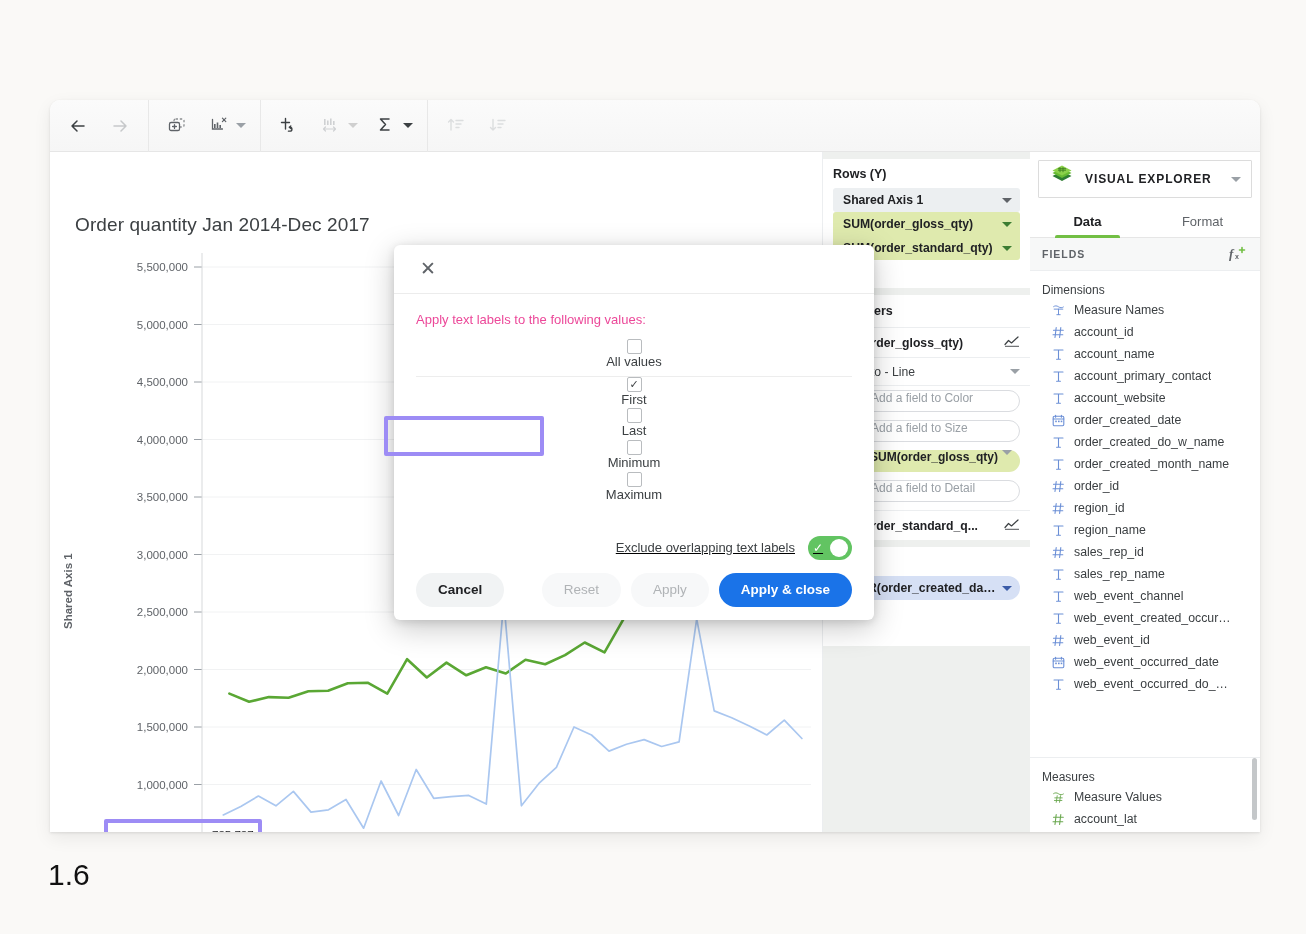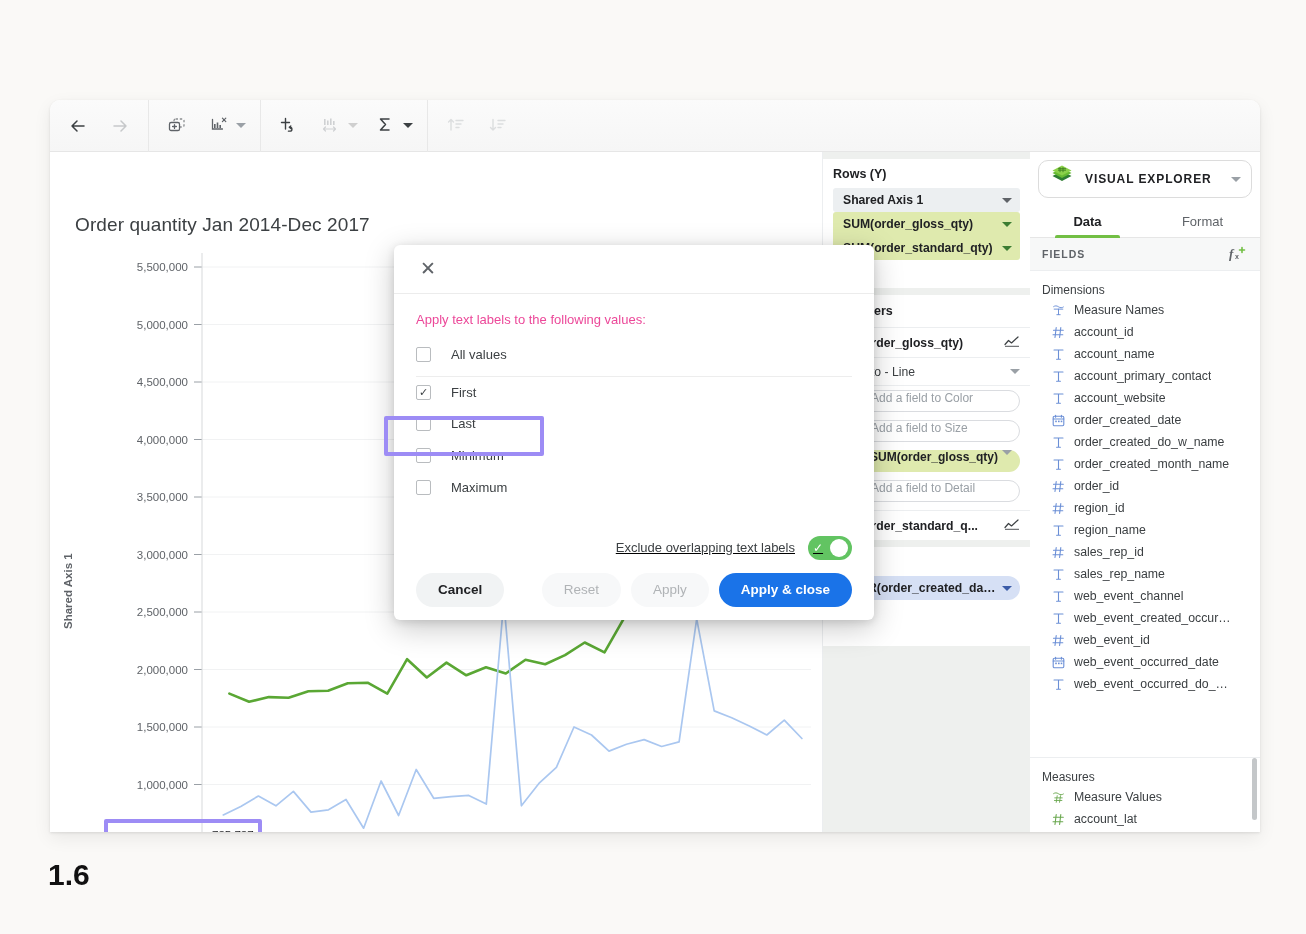--- a/index.html
+++ b/index.html
@@ -140,21 +140,21 @@
     justify-content:space-between; padding-right:8px;
   }
 
   
   #data-panel{
     width:230px; min-width:230px; background:#fff;
     display:flex; flex-direction:column; overflow:hidden;
   }
   #ve-header{ padding:8px 8px 6px 8px; }
   #ve-pill{
-    height:38px; border:1px solid #dcdcdc; border-radius:10px;
+    height:38px; border:1px solid #dcdcdc; border-radius:1px;
     display:flex; align-items:center; gap:10px; padding:0 10px;
     cursor:pointer; background:#fff;
   }
   #ve-title{ font-size:12px; font-weight:bold; letter-spacing:.9px; color:#202124; flex:1;}
   #tabs{ display:flex; border-bottom:1px solid #e6e6e6; }
   .tab{
     flex:1; text-align:center; font-size:13px; color:#5f6368;
     padding:10px 0 8px 0; cursor:pointer; position:relative;
   }
   .tab.active{ color:#202124; font-weight:bold; }
@@ -195,21 +195,21 @@
     display:flex; flex-direction:column; pointer-events:auto;
   }
   #modal-head{
     height:56px; display:flex; align-items:center; justify-content:space-between;
     padding:0 18px 0 22px; border-bottom:1px solid #ececec;
   }
   #modal-title{ font-family:"Liberation Serif", serif; font-size:21px; color:#202124; }
   #modal-close{ font-size:19px; color:#5f6368; cursor:pointer; line-height:1; padding:4px;}
   #modal-body{ flex:1; padding:18px 22px 0 22px; position:relative;}
   #modal-sub{ font-size:13px; color:#ec4899; margin-bottom:12px;}
-  .check-row{ display:flex; align-items:center; gap:20px; height:32px; cursor:pointer;}
+  .check-row{ display:flex; align-items:center; gap:0; height:32px; cursor:pointer;flex-direction:column;}
   .check-row.divided{ border-top:1px solid #ededed; margin-top:5px; padding-top:0;}
   .cbox{
     width:15px;height:15px;border:1px solid #b9bcbf;border-radius:2px;background:#fff;
     flex:none; display:flex;align-items:center;justify-content:center;
     font-size:11px; color:#3c4043;
   }
   .check-label{ font-size:13px; color:#3c4043;}
   #first-highlight{
     position:absolute; left:-10px; top:122px; width:160px; height:40px;
     border:4px solid #9d8cf5; border-radius:2px; pointer-events:none;
@@ -237,21 +237,21 @@
     font-size:13.5px; cursor:pointer; border:none;
   }
   .btn.grey{ background:#f1f3f4; color:#202124; font-weight:bold;}
   .btn.ghost{ background:#f7f8f9; color:#b0b3b6;}
   .btn.primary{ background:#1a73e8; color:#fff; font-weight:bold;}
   .foot-right{ display:flex; gap:10px; align-items:flex-end;}
 
   
   #page-number{
     position:absolute; left:48px; top:858px;
-    font-size:30px; font-weight:bold; color:#111;
+    font-size:30px; font-weight:normal; color:#111;
   }
 </style>
 </head>
 <body>
 
 <div id="app-window">
 
   <div id="toolbar">
 
     <div class="tb-group">

